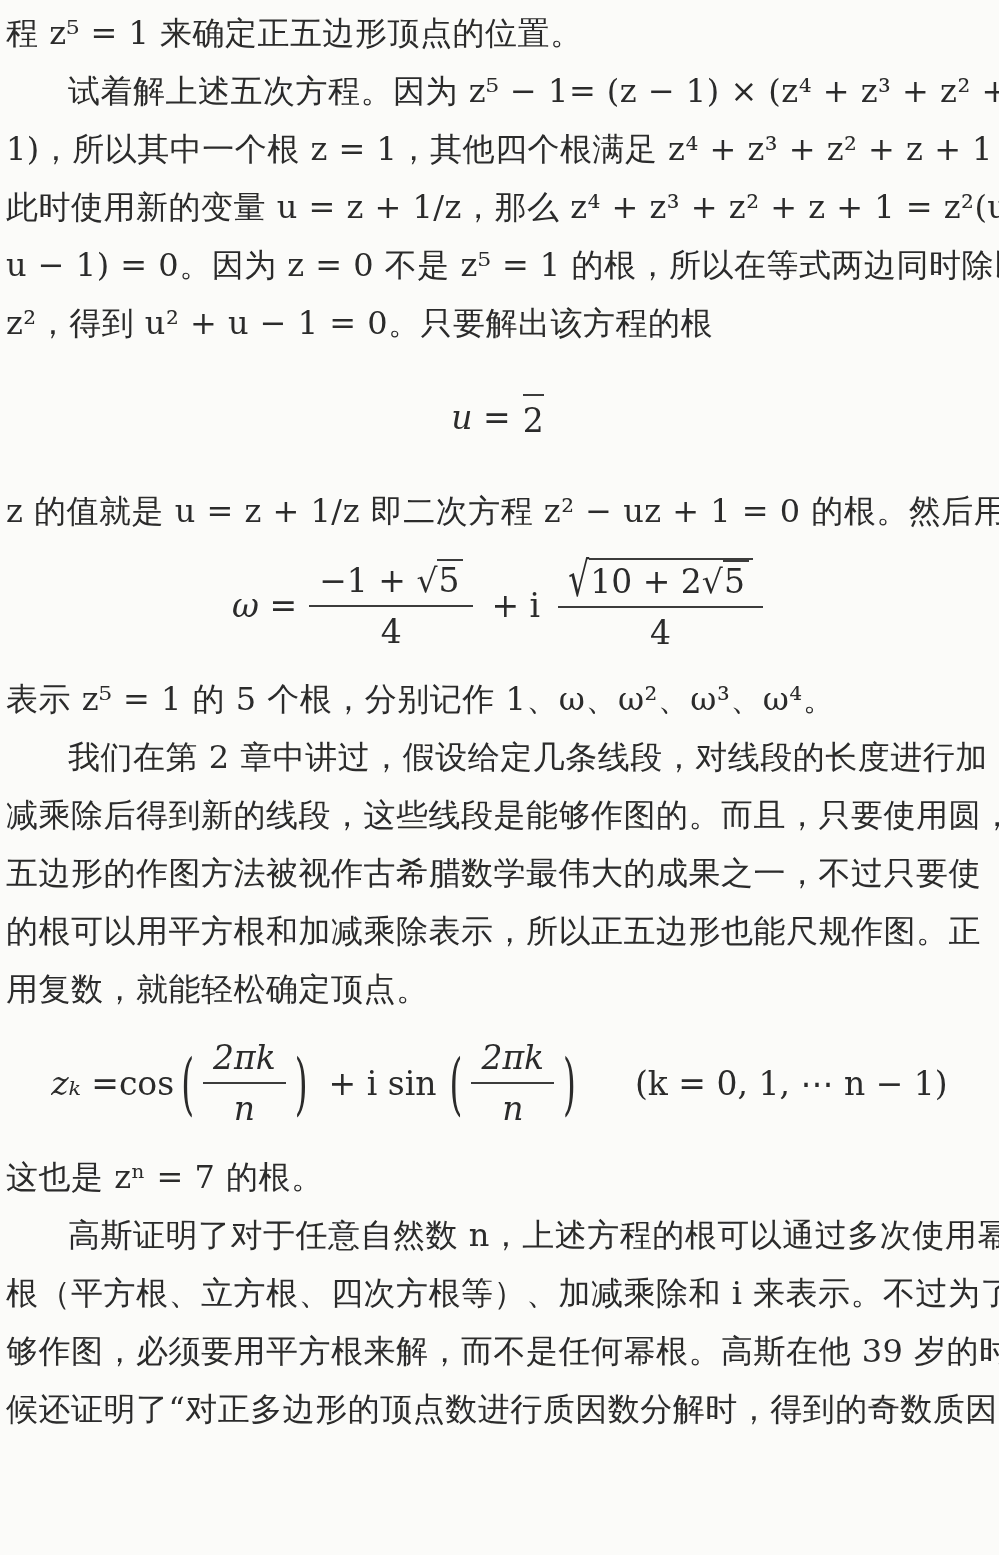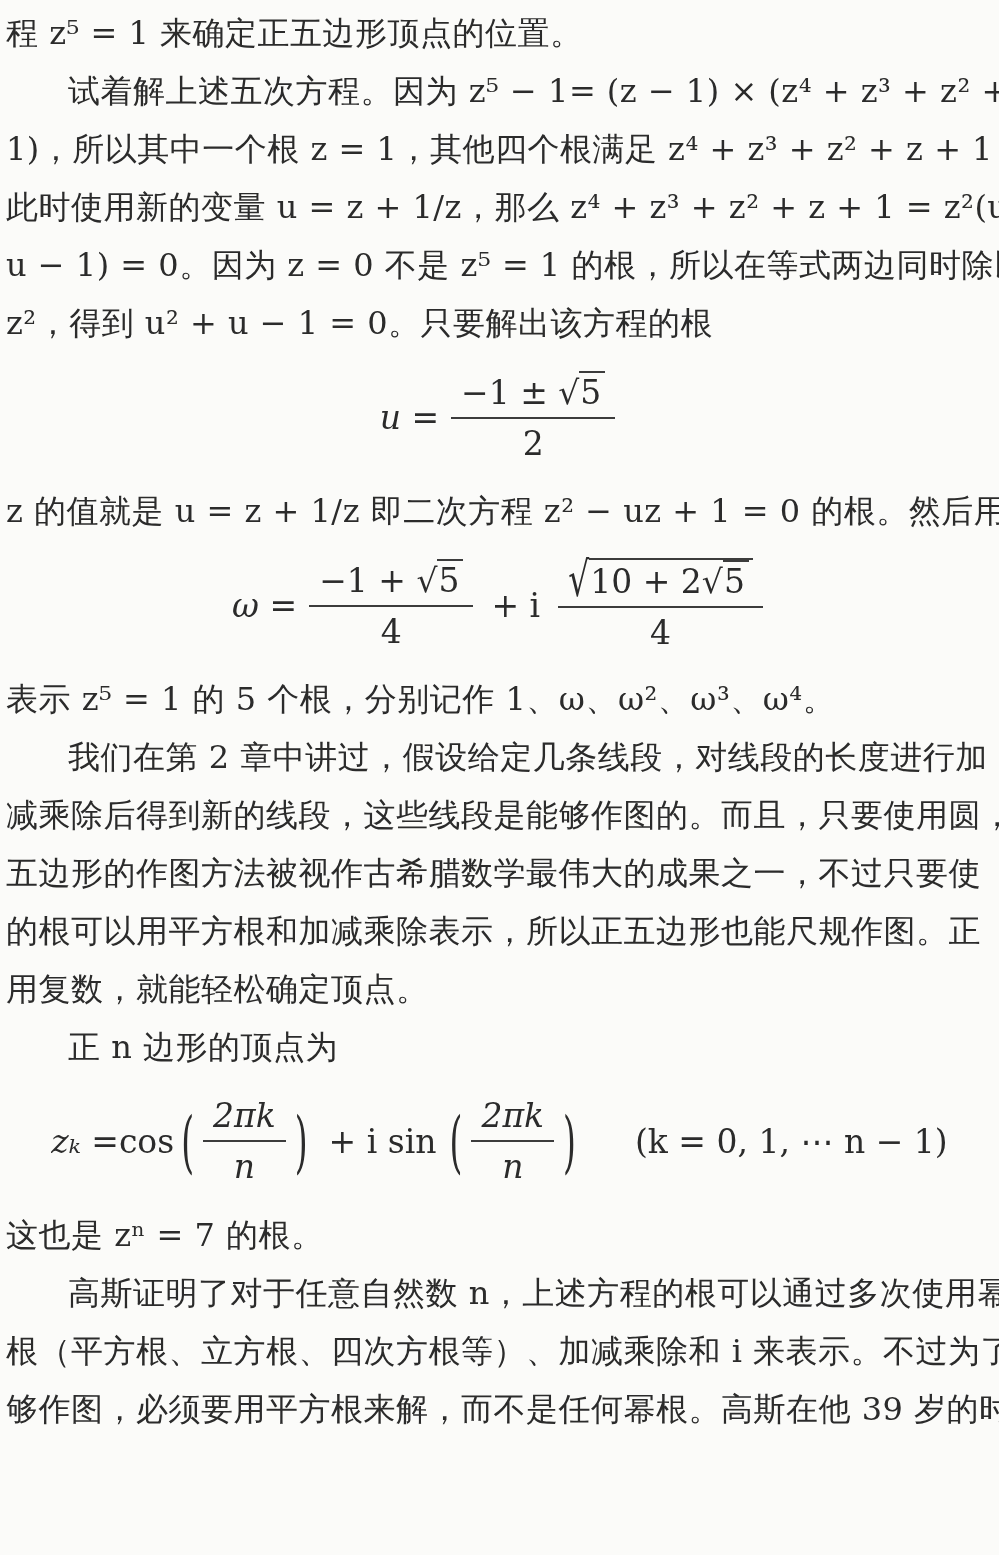--- a/index.html
+++ b/index.html
@@ -93,21 +93,20 @@
 
   <div class="line indent">试着解上述五次方程。因为 z⁵ − 1= (z − 1) × (z⁴ + z³ + z² + z +</div>
   <div class="line">1)，所以其中一个根 z = 1，其他四个根满足 z⁴ + z³ + z² + z + 1 = 0。</div>
   <div class="line">此时使用新的变量 u = z + 1/z，那么 z⁴ + z³ + z² + z + 1 = z²(u² +</div>
   <div class="line">u − 1) = 0。因为 z = 0 不是 z⁵ = 1 的根，所以在等式两边同时除以</div>
   <div class="line">z²，得到 u² + u − 1 = 0。只要解出该方程的根</div>
 
   <div class="eqwrap">
     <span class="mvar">u =</span>
     <span class="frac">
-      <span class="num"><span class="plain">−1 ± </span><span class="sqrt"><span class="radsign">√</span><span class="radicand">5</span></span></span>
       <span class="den">2</span>
     </span>
   </div>
 
   <div class="line">z 的值就是 u = z + 1/z 即二次方程 z² − uz + 1 = 0 的根。然后用复数</div>
 
   <div class="eqwrap">
     <span class="mvar">ω =</span>
     <span class="frac">
       <span class="num"><span class="plain">−1 + </span><span class="sqrt"><span class="radsign">√</span><span class="radicand">5</span></span></span>
@@ -121,21 +120,20 @@
   </div>
 
   <div class="line">表示 z⁵ = 1 的 5 个根，分别记作 1、ω、ω²、ω³、ω⁴。</div>
 
   <div class="line indent">我们在第 2 章中讲过，假设给定几条线段，对线段的长度进行加</div>
   <div class="line">减乘除后得到新的线段，这些线段是能够作图的。而且，只要使用圆，</div>
   <div class="line">五边形的作图方法被视作古希腊数学最伟大的成果之一，不过只要使</div>
   <div class="line">的根可以用平方根和加减乘除表示，所以正五边形也能尺规作图。正</div>
   <div class="line">用复数，就能轻松确定顶点。</div>
 
-  <div class="line indent">正 n 边形的顶点为</div>
 
   <div class="eqwrap">
     <span class="mvar">zₖ = </span>
     <span class="plain">cos</span>
     <span class="bigp">(</span>
     <span class="frac" style="margin:0 2px;">
       <span class="num mvar">2πk</span>
       <span class="den mvar">n</span>
     </span>
     <span class="bigp">)</span>
@@ -147,14 +145,15 @@
     </span>
     <span class="bigp">)</span>
     <span class="eq-range">(k = 0, 1, ⋯ n − 1)</span>
   </div>
 
   <div class="line">这也是 zⁿ = 7 的根。</div>
 
   <div class="line indent">高斯证明了对于任意自然数 n，上述方程的根可以通过多次使用幂</div>
   <div class="line">根（平方根、立方根、四次方根等）、加减乘除和 i 来表示。不过为了能</div>
   <div class="line">够作图，必须要用平方根来解，而不是任何幂根。高斯在他 39 岁的时</div>
+  <div class="line">候还证明了“对正多边形的顶点数进行质因数分解时，得到的奇数质因</div>
 
 </div>
 
 </body></html>

